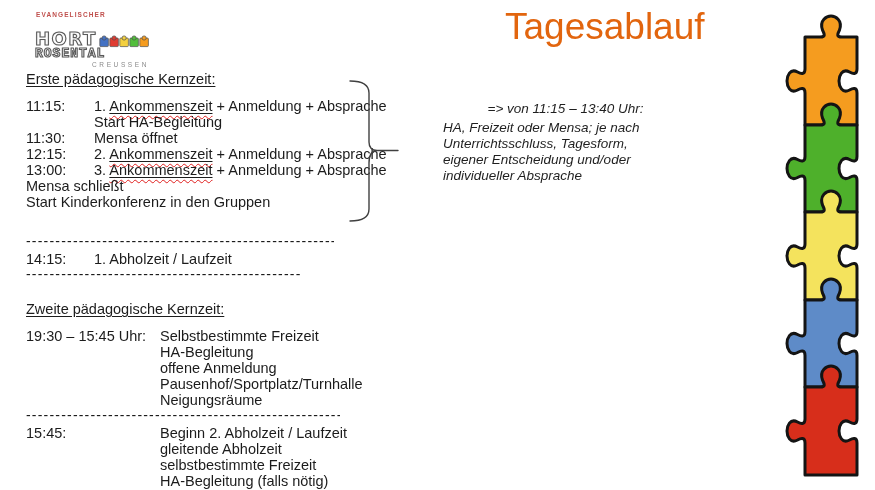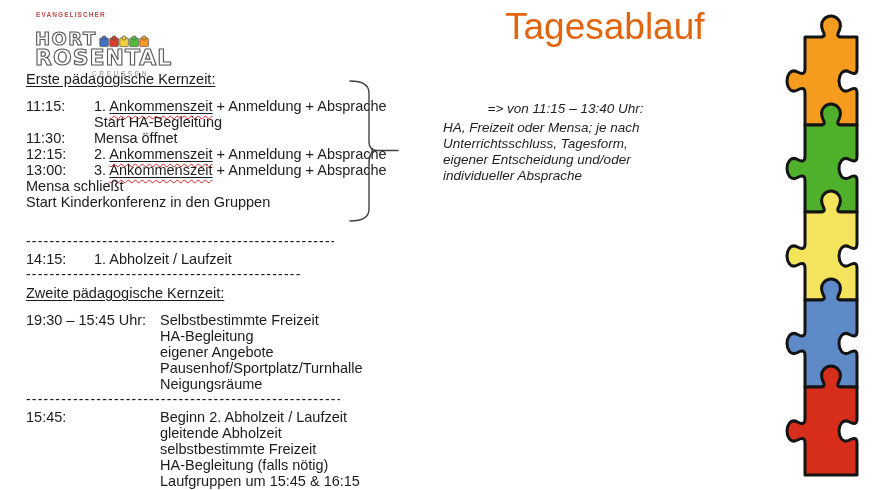--- a/index.html
+++ b/index.html
@@ -8,28 +8,28 @@
     font-family:"Liberation Sans","DejaVu Sans",sans-serif;color:#1c1c1c;
   }
   
   .logo{position:absolute;left:35px;top:12px;width:118px;line-height:1;}
   .logo-top{font-size:6.5px;font-weight:bold;color:#c0504d;letter-spacing:1.1px;margin-left:1px;}
   .logo-row{display:flex;align-items:flex-end;gap:2px;margin-top:11px;}
   .logo-word{
     font-family:"DejaVu Sans",sans-serif;font-weight:700;font-size:18px;letter-spacing:1.5px;
     color:#fcfcfc;-webkit-text-stroke:1.1px #5a5a5a;text-shadow:0 0 1px #777;
   }
-  .logo-word.w2{font-size:22px;margin-top:-1px;letter-spacing:1px;}
+  .logo-word.w2{font-size:13px;margin-top:-1px;letter-spacing:1px;font-family:Liberation Mono, monospace;}
   .logo-city{font-size:6.5px;color:#8a8a8a;letter-spacing:2.6px;text-align:right;margin-top:2px;margin-right:4px;}
   
   .title{position:absolute;left:505px;top:6px;font-size:37px;font-weight:400;letter-spacing:0;}
   
   .schedule{position:absolute;left:26px;top:71px;width:368px;font-size:14.5px;line-height:16px;}
   .heading{text-decoration:underline;text-underline-offset:2px;margin:0 0 11px 0;}
-  .heading.gap-sm{margin-top:3px;}
+  .heading.gap-sm{margin-top:19px;}
   .row{display:flex;}
   .row .times{width:68px;flex:none;}
   .row.wide .times{width:134px;}
   .row .lines{flex:1;}
   .divider{overflow:hidden;white-space:nowrap;height:13px;line-height:11px;font-size:14px;letter-spacing:1.2px;margin:2px 0;}
   .divider.w1{width:308px;}
   .divider.w2{width:276px;}
   .divider.w3{width:314px;}
   .divider.gap-xl{margin-top:26px;}
   .u{text-decoration:underline;text-decoration-thickness:1px;text-underline-offset:2px;text-decoration-color:#1c1c1c;}
@@ -131,21 +131,21 @@
       </div>
       <div class="divider w2">--------------------------------------------------------------------------------</div>
       <div class="heading gap-sm">Zweite pädagogische Kernzeit:</div>
       <div class="row wide">
         <div class="times">
           <div>19:30 – 15:45 Uhr:</div>
         </div>
         <div class="lines">
           <div>Selbstbestimmte Freizeit</div>
           <div>HA-Begleitung</div>
-          <div>eigener Angebote</div>
+          <div>offene Anmeldung</div>
           <div>Pausenhof/Sportplatz/Turnhalle</div>
           <div>Neigungsräume</div>
         </div>
       </div>
       <div class="divider w3">--------------------------------------------------------------------------------</div>
       <div class="row wide">
         <div class="times">
           <div>15:45:</div>
         </div>
         <div class="lines">

